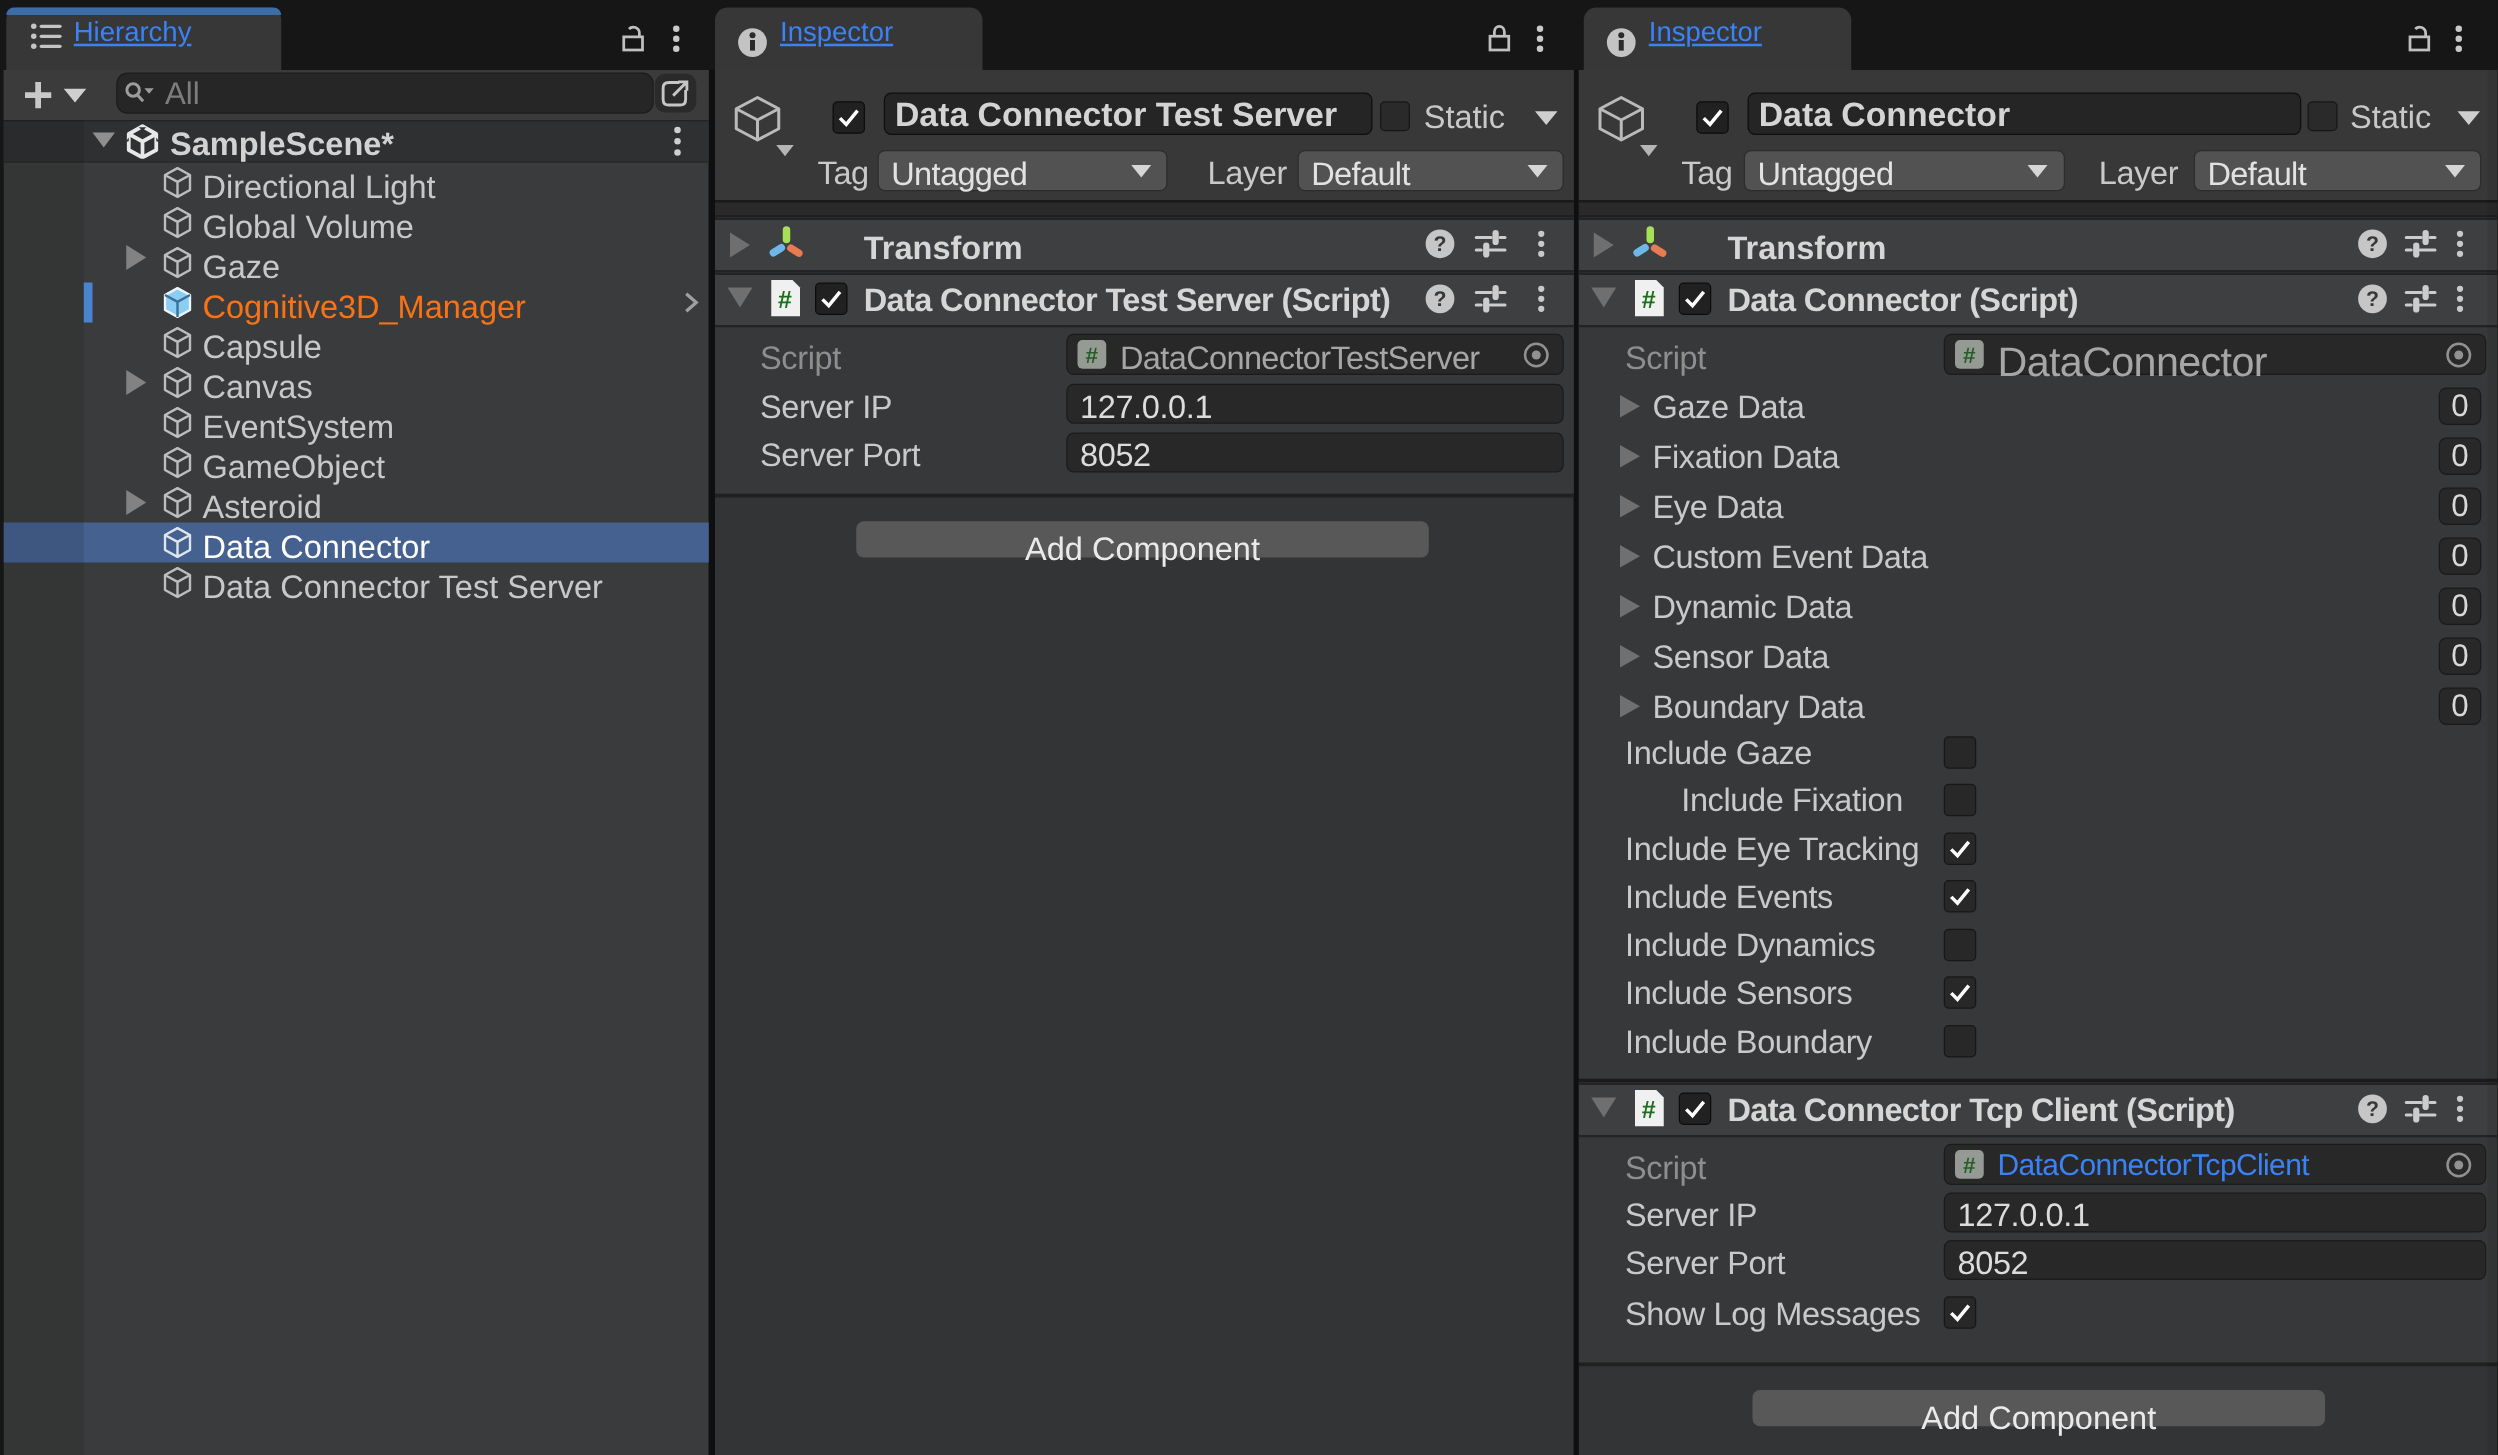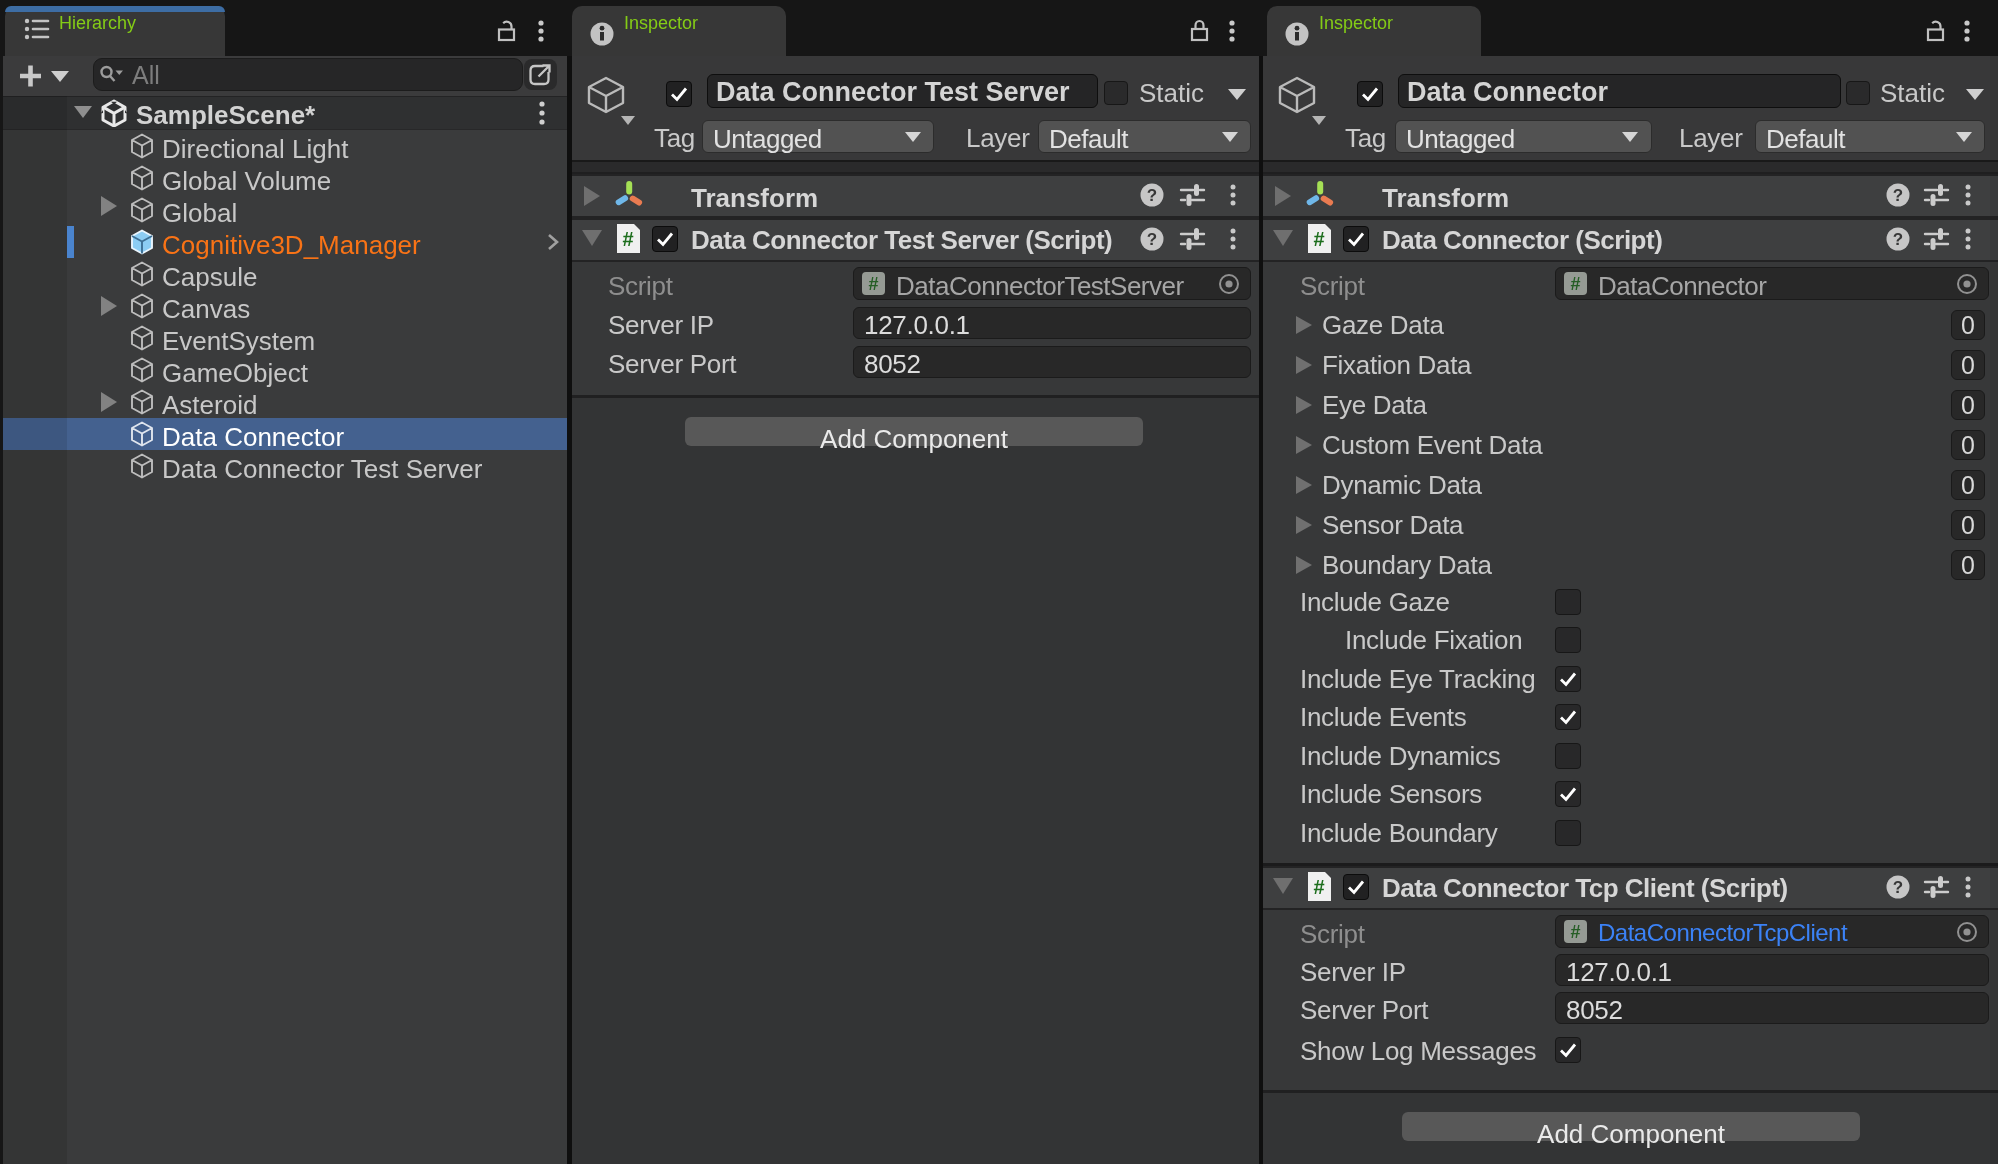--- a/index.html
+++ b/index.html
@@ -4,21 +4,21 @@
 <style>
   html,body{margin:0;padding:0;}
   body{width:1998px;height:1164px;background:#161616;font-family:"Liberation Sans",sans-serif;position:relative;overflow:hidden;}
   .abs{position:absolute;}
   .txt{position:absolute;white-space:nowrap;line-height:1;}
   
   #hierPanel{left:3px;top:56px;width:564px;height:1108px;background:#3a3b3c;}
   #midPanel{left:572px;top:56px;width:687px;height:1108px;background:#333435;}
   #rightPanel{left:1263px;top:56px;width:735px;height:1108px;background:#333435;}
   .tab{position:absolute;top:6px;height:50px;background:#373737;border-radius:10px 10px 0 0;}
-  .tabtext{position:absolute;font-size:18px;color:#84cc16;top:13px;}
+  .tabtext{position:absolute;font-size:22px;color:#3b82f6;top:13px;text-decoration:underline;}
   .field{position:absolute;background:#282828;border:1px solid #1b1b1b;border-radius:6px;box-sizing:border-box;}
   .hdrband{position:absolute;background:#3e3f40;border-top:2px solid #232324;border-bottom:2px solid #232324;box-sizing:border-box;}
   .hdrtitle{position:absolute;font-size:26px;font-weight:bold;letter-spacing:-0.5px;color:#d6d6d6;}
   .lbl{position:absolute;font-size:26px;letter-spacing:-0.3px;color:#c9c9c9;white-space:nowrap;}
   .dim{color:#8e8e8e;}
   .drop{position:absolute;background:#525252;border:1px solid #2c2c2c;border-radius:6px;box-sizing:border-box;}
   .droptxt{position:absolute;left:11px;font-size:26px;letter-spacing:-0.5px;color:#e2e2e2;}
   .cb{position:absolute;width:26px;height:26px;background:#282829;border:1px solid #171717;border-radius:4px;box-sizing:border-box;}
   .zerobox{position:absolute;width:34px;height:30px;background:#282828;border:1px solid #1a1a1a;border-radius:6px;box-sizing:border-box;color:#d8d8d8;font-size:25px;text-align:center;line-height:28px;}
   .addbtn{position:absolute;width:458px;height:29px;background:#585858;border-radius:6px;color:#eaeaea;font-size:26px;text-align:center;line-height:45px;}
@@ -102,21 +102,21 @@
 
 <svg class="abs" style="left:130px;top:165px;" width="24" height="26" viewBox="0 0 24 26">
     <path d="M12 1.5 L22 7 V19 L12 24.5 L2 19 V7 Z M2 7 L12 12.5 L22 7 M12 12.5 V24.5" fill="none" stroke="#bdbdbd" stroke-width="1.9" stroke-linejoin="round"></path>
   </svg>
 <div class="treetxt" style="left:162px;top:166px;">Global Volume</div>
 
 <div class="abs" style="left:101px;top:196px;width:0;height:0;border-top:10px solid transparent;border-bottom:10px solid transparent;border-left:16px solid #828282;"></div>
 <svg class="abs" style="left:130px;top:197px;" width="24" height="26" viewBox="0 0 24 26">
     <path d="M12 1.5 L22 7 V19 L12 24.5 L2 19 V7 Z M2 7 L12 12.5 L22 7 M12 12.5 V24.5" fill="none" stroke="#bdbdbd" stroke-width="1.9" stroke-linejoin="round"></path>
   </svg>
-<div class="treetxt" style="left:162px;top:198px;">Global</div>
+<div class="treetxt" style="left:162px;top:198px;">Gaze</div>
 
 <div class="abs" style="left:67px;top:226px;width:7px;height:32px;background:#4a84ce;"></div>
 <svg class="abs" style="left:130px;top:229px;" width="24" height="26" viewBox="0 0 24 26">
     <path d="M12 1.5 L22 7 V19 L12 24.5 L2 19 V7 Z" fill="#8ccdf4" stroke="#eaf5fd" stroke-width="1.9" stroke-linejoin="round"></path>
     <path d="M2 7 L12 12.5 L22 7 M12 12.5 V24.5" fill="none" stroke="#3d6f94" stroke-width="1.9"></path>
   </svg>
 <div class="treetxt" style="left:162px;top:230px;color:#f97316;">Cognitive3D_Manager</div>
 <svg class="abs" style="left:546px;top:233px;" width="14" height="18" viewBox="0 0 14 18">
     <path d="M3 2 L11 9 L3 16" fill="none" stroke="#a0a0a0" stroke-width="2.6"></path>
   </svg>
@@ -385,21 +385,21 @@
     <circle cx="5" cy="19" r="2.5" fill="#c9c9c9"></circle>
 </svg>
 
 <div class="abs" style="left:1263px;top:262px;width:735px;height:601px;background:#373839;"></div>
 <div class="lbl dim" style="left:1300px;top:271px;">Script</div>
 <div class="field" style="left:1555px;top:267px;width:434px;height:33px;"></div>
 <svg class="abs" style="left:1563px;top:271px;" width="25" height="25" viewBox="0 0 25 25">
   <rect x="1" y="1" width="23" height="23" rx="4" fill="#959a94"></rect>
   <text x="12.5" y="19" font-size="18" font-weight="bold" fill="#265e26" text-anchor="middle" font-family="Liberation Sans">#</text>
 </svg>
-<div class="txt" style="left:1598px;top:273px;font-size:26px;letter-spacing:-0.5px;color:#a6a6a6;">DataConnector</div>
+<div class="txt" style="left:1598px;top:273px;font-size:33px;letter-spacing:-0.5px;color:#a6a6a6;">DataConnector</div>
 <svg class="abs" style="left:1956px;top:273px;" width="22" height="22" viewBox="0 0 22 22">
   <circle cx="11" cy="11" r="9" fill="none" stroke="#919191" stroke-width="2"></circle>
     <circle cx="11" cy="11" r="3.6" fill="#919191"></circle>
 </svg>
 <div class="abs" style="left:1296px;top:316px;width:0;height:0;border-top:9.5px solid transparent;border-bottom:9.5px solid transparent;border-left:16px solid #707070;"></div>
 <div class="lbl" style="left:1322px;top:310px;">Gaze Data</div>
 <div class="zerobox" style="left:1951px;top:310px;">0</div>
 <div class="abs" style="left:1296px;top:356px;width:0;height:0;border-top:9.5px solid transparent;border-bottom:9.5px solid transparent;border-left:16px solid #707070;"></div>
 <div class="lbl" style="left:1322px;top:350px;">Fixation Data</div>
 <div class="zerobox" style="left:1951px;top:350px;">0</div>

